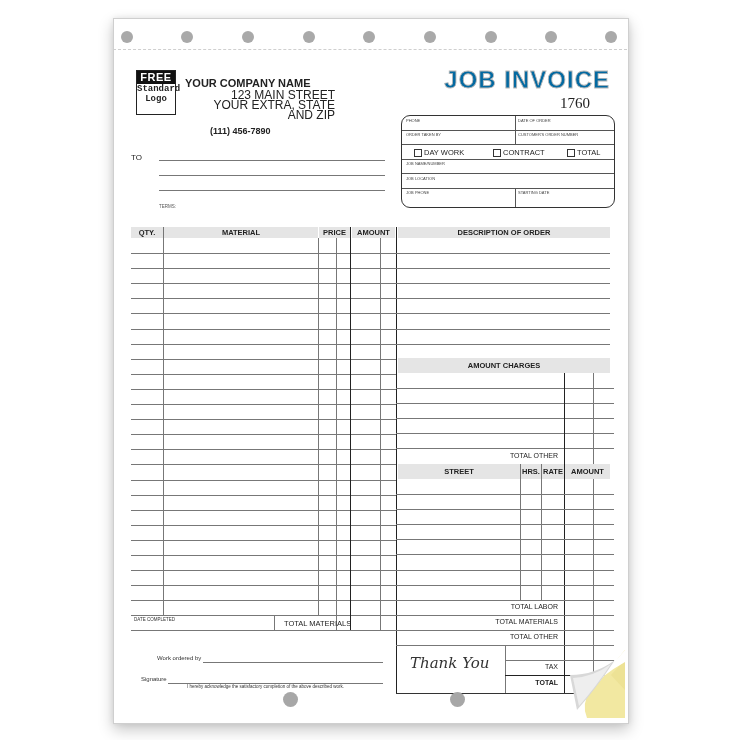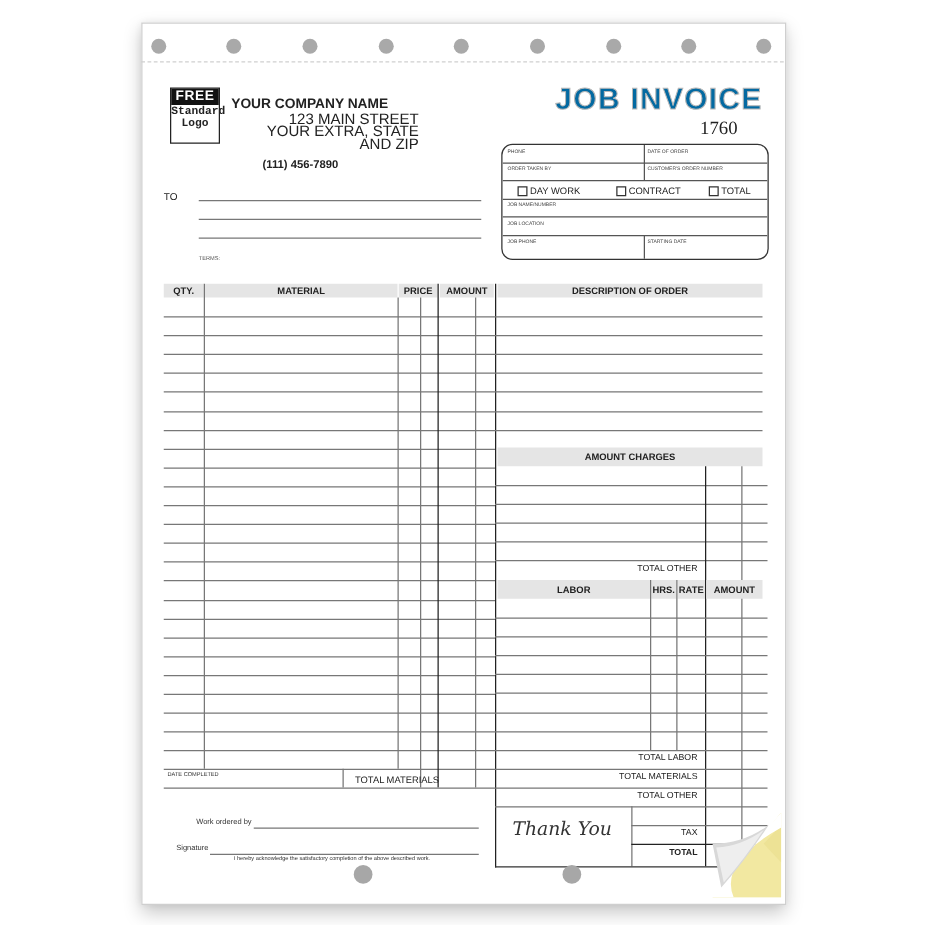--- a/index.html
+++ b/index.html
@@ -166,21 +166,21 @@
     <div class="hline" style="left: 396px; width: 218px; top: 388px;"></div>
     <div class="hline" style="left: 396px; width: 218px; top: 403.1px;"></div>
     <div class="hline" style="left: 396px; width: 218px; top: 418.2px;"></div>
     <div class="hline" style="left: 396px; width: 218px; top: 433.3px;"></div>
     <div class="hline" style="left: 396px; width: 218px; top: 448.4px;"></div>
   </div>
 <div class="vline dark" style="left:564px;top:373px;height:320px"></div>
 <div class="vline" style="left:593px;top:373px;height:320px"></div>
 <div class="lbl" style="left:470px;top:452px;width:88px;">TOTAL OTHER</div>
 
-<div class="hdr" style="left:398px;top:464px;width:122px;line-height:15px;">LABOR</div>
+<div class="hdr" style="left:398px;top:464px;width:122px;line-height:15px;">STREET</div>
 <div class="hdr" style="left:521px;top:464px;width:20px;line-height:15px;">HRS.</div>
 <div class="hdr" style="left:542px;top:464px;width:22px;line-height:15px;">RATE</div>
 <div class="hdr" style="left:565px;top:464px;width:45px;line-height:15px;">AMOUNT</div>
 <div id="lab-rows">
     <div class="hline" style="left: 396px; width: 218px; top: 494px;"></div>
     <div class="hline" style="left: 396px; width: 218px; top: 509.1px;"></div>
     <div class="hline" style="left: 396px; width: 218px; top: 524.2px;"></div>
     <div class="hline" style="left: 396px; width: 218px; top: 539.3px;"></div>
     <div class="hline" style="left: 396px; width: 218px; top: 554.4px;"></div>
     <div class="hline" style="left: 396px; width: 218px; top: 569.5px;"></div>

